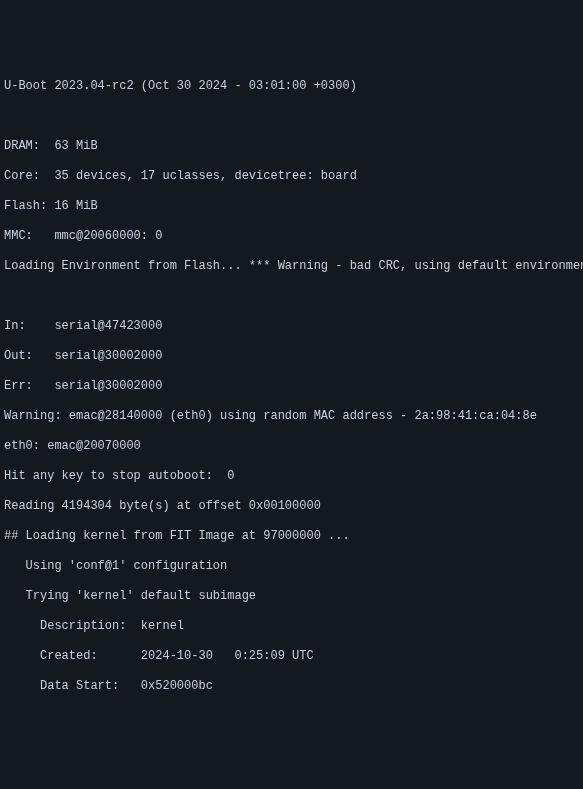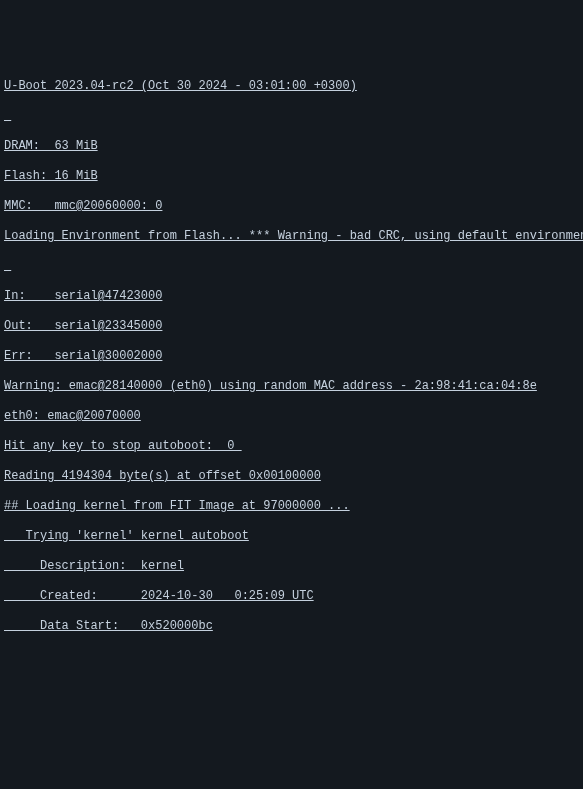--- a/index.html
+++ b/index.html
@@ -18,45 +18,46 @@
       height: 789px;
       overflow: hidden;
       white-space: pre;
     }
     .terminal {
       width: 100%;
       height: 100%;
     }
     .line {
       white-space: pre;
-      text-decoration: underline;
     }
   </style>
 </head>
 <body>
 
 
 
 <div class="terminal">
 <div class="line">U-Boot 2023.04-rc2 (Oct 30 2024 - 03:01:00 +0300)</div>
 <div class="line"> </div>
 <div class="line">DRAM:  63 MiB</div>
+<div class="line">Core:  35 devices, 17 uclasses, devicetree: board</div>
 <div class="line">Flash: 16 MiB</div>
 <div class="line">MMC:   mmc@20060000: 0</div>
 <div class="line">Loading Environment from Flash... *** Warning - bad CRC, using default environment</div>
 <div class="line"> </div>
 <div class="line">In:    serial@47423000</div>
-<div class="line">Out:   serial@23345000</div>
+<div class="line">Out:   serial@30002000</div>
 <div class="line">Err:   serial@30002000</div>
 <div class="line">Warning: emac@28140000 (eth0) using random MAC address - 2a:98:41:ca:04:8e</div>
 <div class="line">eth0: emac@20070000</div>
 <div class="line">Hit any key to stop autoboot:  0 </div>
 <div class="line">Reading 4194304 byte(s) at offset 0x00100000</div>
 <div class="line">## Loading kernel from FIT Image at 97000000 ...</div>
-<div class="line">   Trying 'kernel' kernel autoboot</div>
+<div class="line">   Using 'conf@1' configuration</div>
+<div class="line">   Trying 'kernel' default subimage</div>
 <div class="line">     Description:  kernel</div>
 <div class="line">     Created:      2024-10-30   0:25:09 UTC</div>
 <div class="line">     Data Start:   0x520000bc</div>
 
 
 
 
 
 
 

